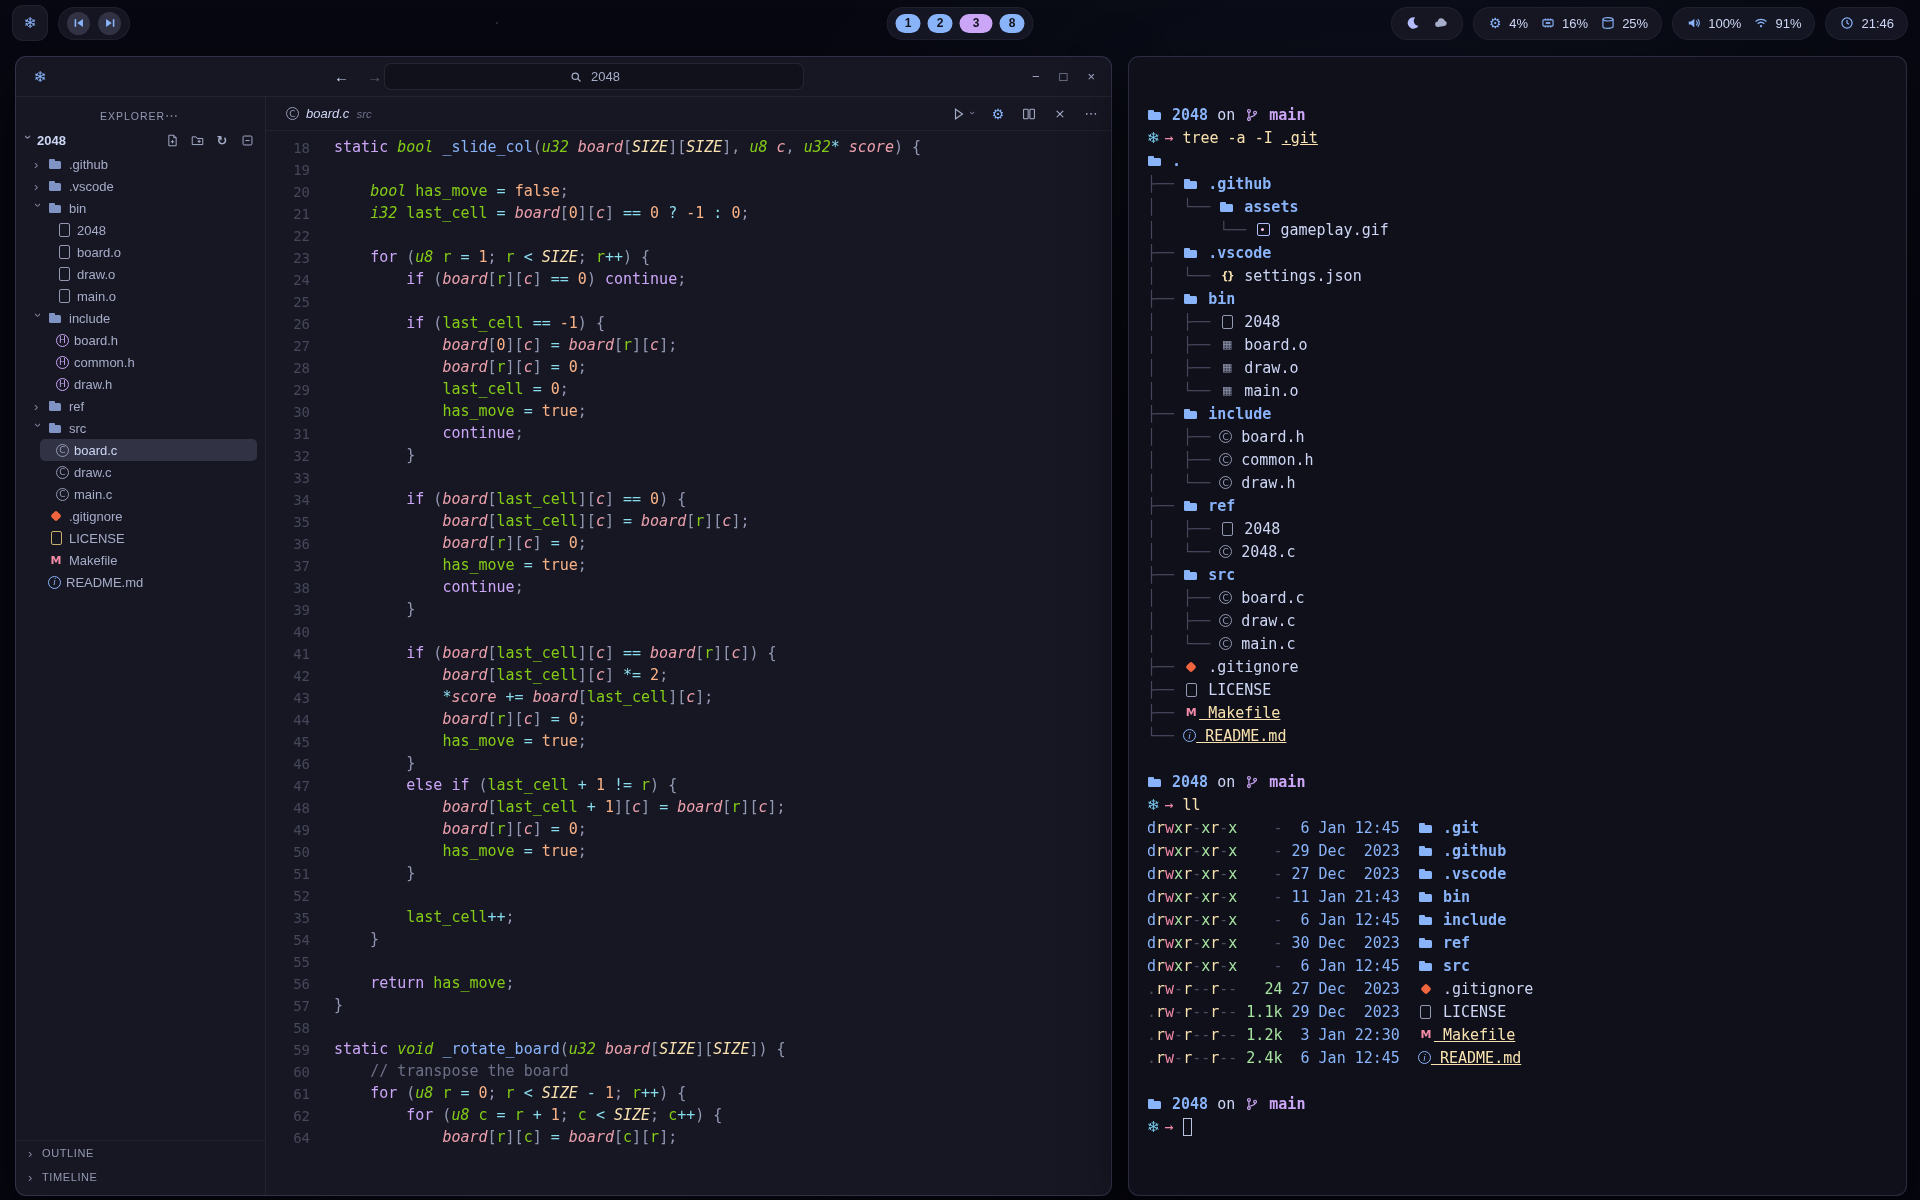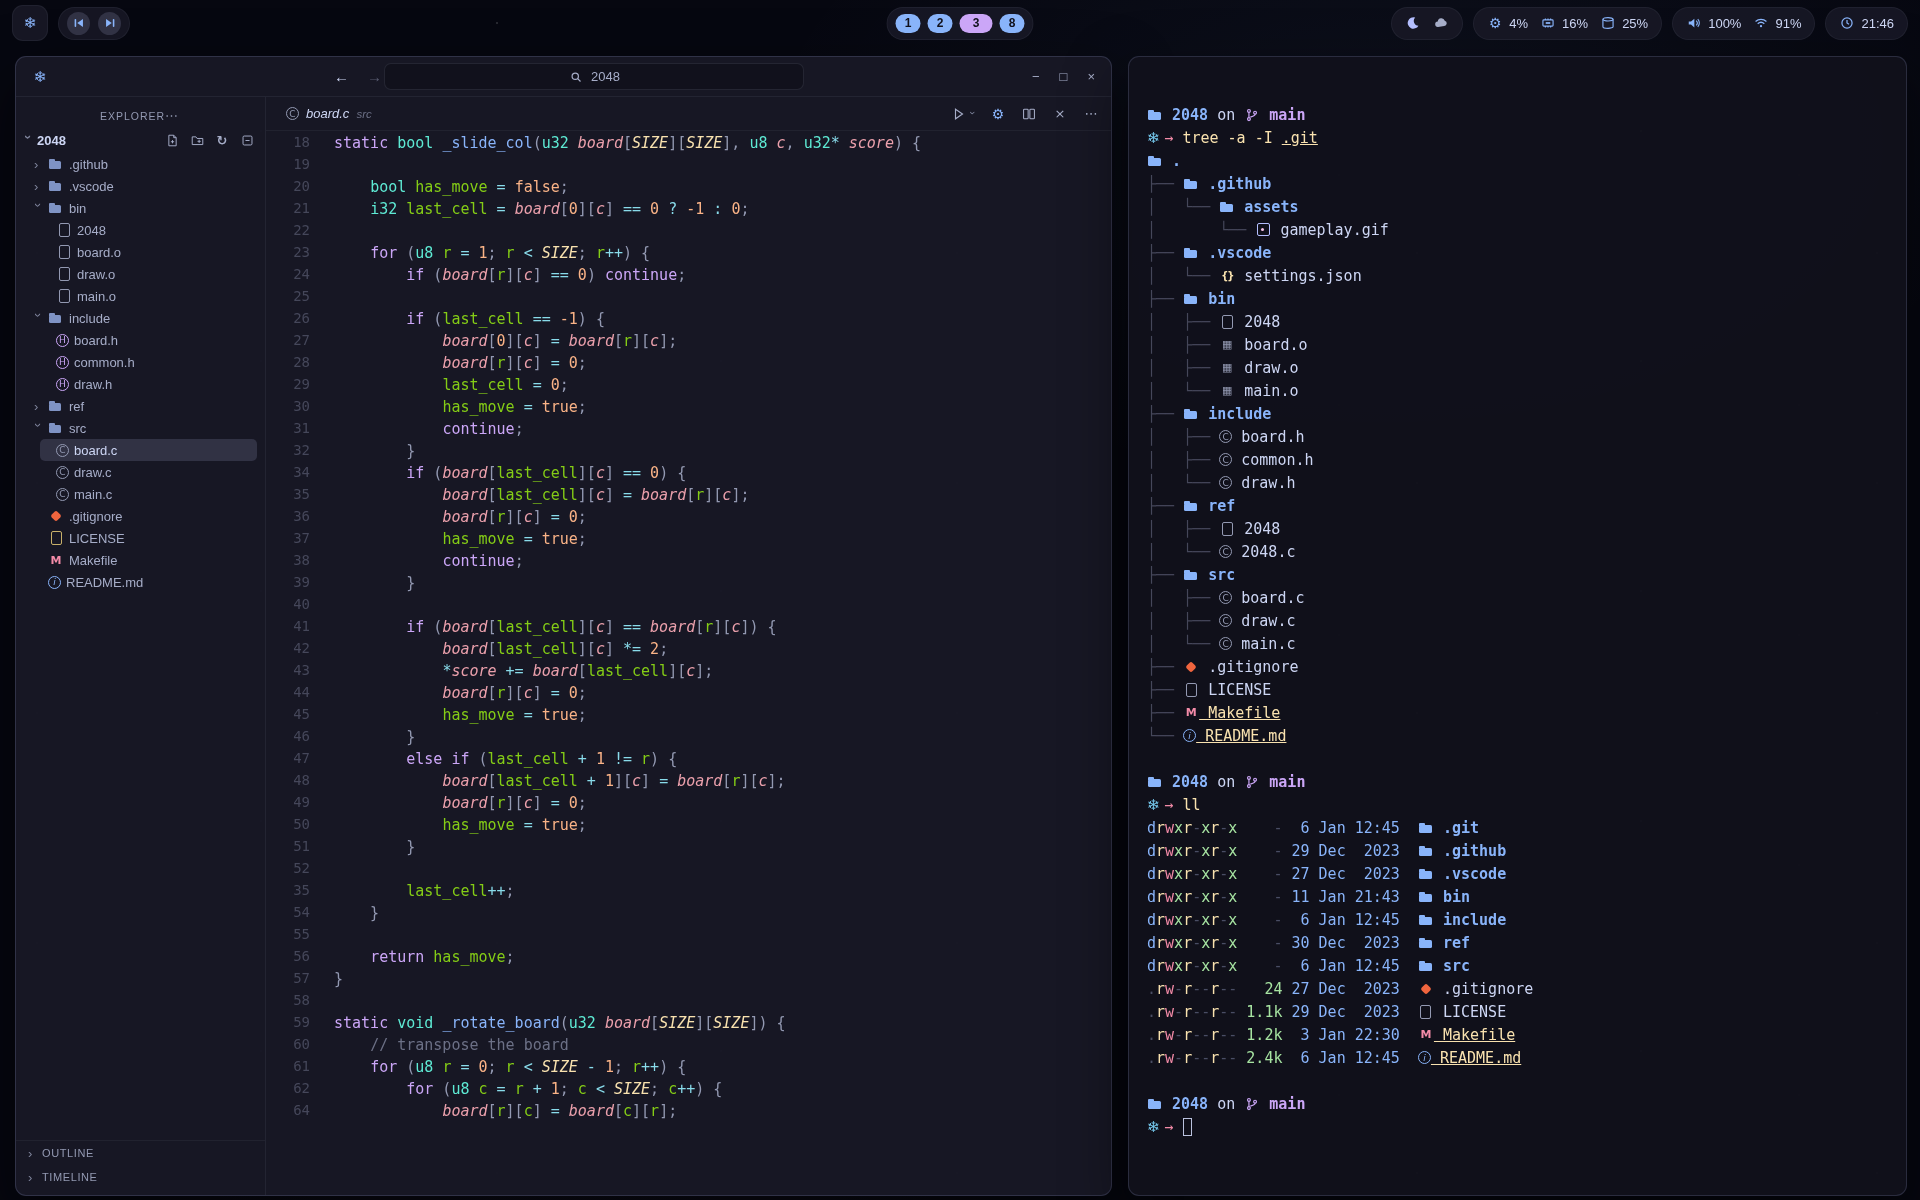--- a/index.html
+++ b/index.html
@@ -94,26 +94,26 @@
 
 .editor-main{flex:1;display:flex;flex-direction:column;min-width:0}
 .tabbar{height:34px;flex:none;display:flex;align-items:center;padding:0 12px;border-bottom:1px solid rgba(205,214,244,.06)}
 .tab{display:flex;align-items:center;gap:7px;padding:0 8px;height:100%;font-size:13px;color:#cdd6f4;font-style:italic;cursor:pointer}
 .tab .path{color:#6c7086;font-size:11.5px}
 .tab-actions{margin-left:auto;display:flex;gap:15px;align-items:center;color:#a6adc8;font-size:13px}
 .tab-actions .tbtn{display:inline-flex;align-items:center;gap:1px;cursor:pointer;background:none;border:none;color:#a6adc8;font-size:13px}
 .tab-actions svg{width:14px;height:14px}
 .tbtn .chev{font-size:10px;width:7px}
 .code{flex:1;overflow:hidden;padding-top:3px;font-family:"DejaVu Sans Mono",monospace;font-size:15px}
-.cl{display:flex;height:22px;align-items:flex-start}
+.cl{display:flex;height:22px;align-items:flex-end}
 .ln{width:44px;text-align:right;color:#45475a;flex:none;font-size:14px}
 .ctext{padding-left:24px;white-space:pre}
 .ctext span{white-space:pre}
 
-.s-kw{color:#cba6f7}.s-ty{color:#5eead4;}.s-fn{color:#89b4fa}
+.s-kw{color:#cba6f7}.s-ty{color:#84cc16;font-style:italic}.s-fn{color:#89b4fa}
 .s-pa{color:#eba0ac;font-style:italic}.s-nu{color:#fab387}.s-op{color:#89dceb}
 .s-pl{color:#9399b2}.s-va{color:#84cc16}.s-cm{color:#6c7086;}
 .s-mc{color:#f9e2af;font-style:italic}
 
 .tl{display:flex;align-items:center;height:23px}
 .tl span{white-space:pre}
 .s-dirb{color:#89b4fa;font-weight:700}.s-txt{color:#cdd6f4}.s-tdim{color:#45475a}
 .s-cmd{color:#f9e2af}.s-cmdu{color:#f9e2af;text-decoration:underline}
 .s-branch{color:#cba6f7;font-weight:700}.s-snow{color:#74c7ec;font-family:"DejaVu Sans",sans-serif}
 .s-arrow{color:#f38ba8}.s-date{color:#89b4fa}.s-size{color:#a6e3a1}.s-sdim{color:#494d64}
@@ -477,20 +477,24 @@
           </div>
           <div class="cl">
             <span class="ln">31</span>
             <span class="ctext"><span class="s-pl">            </span><span class="s-kw">continue</span><span class="s-pl">;</span></span>
           </div>
           <div class="cl">
             <span class="ln">32</span>
             <span class="ctext"><span class="s-pl">        }</span></span>
           </div>
           <div class="cl">
+            <span class="ln">33</span>
+            <span class="ctext"></span>
+          </div>
+          <div class="cl">
             <span class="ln">34</span>
             <span class="ctext"><span class="s-pl">        </span><span class="s-kw">if</span><span class="s-pl"> (</span><span class="s-pa">board</span><span class="s-pl">[</span><span class="s-va">last_cell</span><span class="s-pl">][</span><span class="s-pa">c</span><span class="s-pl">] </span><span class="s-op">==</span><span class="s-pl"> </span><span class="s-nu">0</span><span class="s-pl">) {</span></span>
           </div>
           <div class="cl">
             <span class="ln">35</span>
             <span class="ctext"><span class="s-pl">            </span><span class="s-pa">board</span><span class="s-pl">[</span><span class="s-va">last_cell</span><span class="s-pl">][</span><span class="s-pa">c</span><span class="s-pl">] </span><span class="s-op">=</span><span class="s-pl"> </span><span class="s-pa">board</span><span class="s-pl">[</span><span class="s-va">r</span><span class="s-pl">][</span><span class="s-pa">c</span><span class="s-pl">];</span></span>
           </div>
           <div class="cl">
             <span class="ln">36</span>
             <span class="ctext"><span class="s-pl">            </span><span class="s-pa">board</span><span class="s-pl">[</span><span class="s-va">r</span><span class="s-pl">][</span><span class="s-pa">c</span><span class="s-pl">] </span><span class="s-op">=</span><span class="s-pl"> </span><span class="s-nu">0</span><span class="s-pl">;</span></span>

